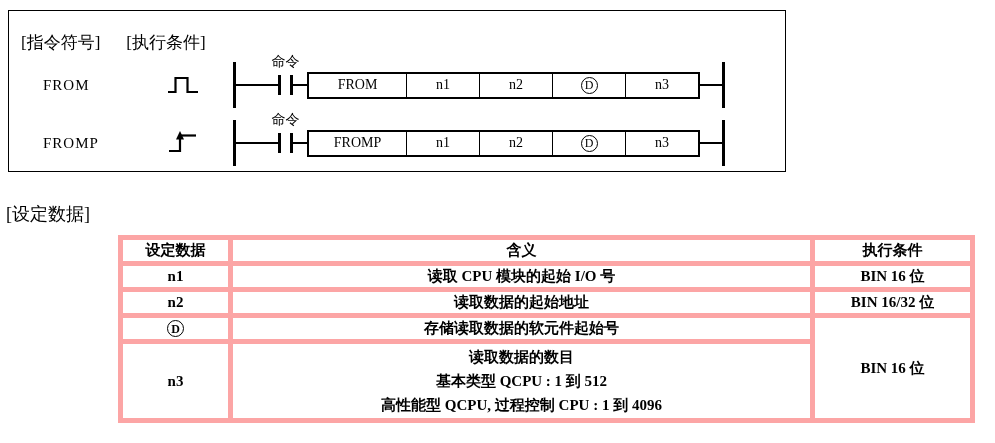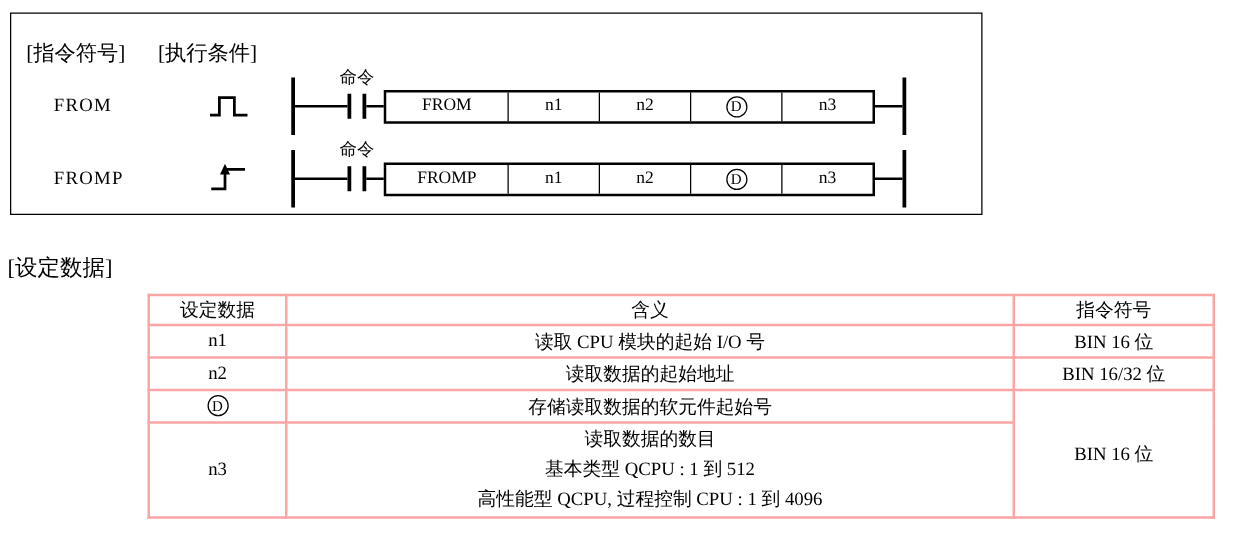--- a/index.html
+++ b/index.html
@@ -36,22 +36,22 @@
                      border-left:1px solid #000; width:73px; }
   .instr-box .cell.mn { border-left:none; width:97px; }
   .circled { display:inline-flex; align-items:center; justify-content:center;
              width:17px; height:17px; border:1px solid #000; border-radius:50%;
              font-size:12px; line-height:1; }
 
   
   .setting-heading { position:absolute; left:6px; top:202px; font-size:18px;text-align:right; }
   table.data { position:absolute; left:118px; top:235px; border-collapse:collapse;
                table-layout:fixed; border:2px solid #000; }
-  table.data th, table.data td { border:2px solid #fca5a5; font-size:15px;
-                                 font-weight:normal; padding:1px 4px; }
+  table.data th, table.data td { border:5px solid #fca5a5; font-size:15px;
+                                 font-weight:bold; padding:1px 4px; }
   col.c-name { width:110px; }
   col.c-meaning { width:582px; }
   col.c-type { width:160px; }
   table.data th { text-align:center; height:24px; }
   table.data td { height:26px; }
   td.name, td.type { text-align:center; vertical-align:middle; }
   td.meaning { text-align:center; padding-left:5px; vertical-align:middle; }
   td.tall { height:78px; }
   .mline { display:block; line-height:24px; }
 </style>
@@ -138,21 +138,21 @@
 <table class="data">
   <colgroup>
       <col class="c-name">
       <col class="c-meaning">
       <col class="c-type">
     </colgroup>
   <thead>
     <tr>
       <th>设定数据</th>
       <th>含义</th>
-      <th>指令符号</th>
+      <th>执行条件</th>
     </tr>
   </thead>
   <tbody>
     <tr>
       <td class="name">n1</td>
       <td class="meaning">读取 CPU 模块的起始 I/O 号</td>
       <td class="type">BIN 16 位</td>
     </tr>
     <tr>
       <td class="name">n2</td>

